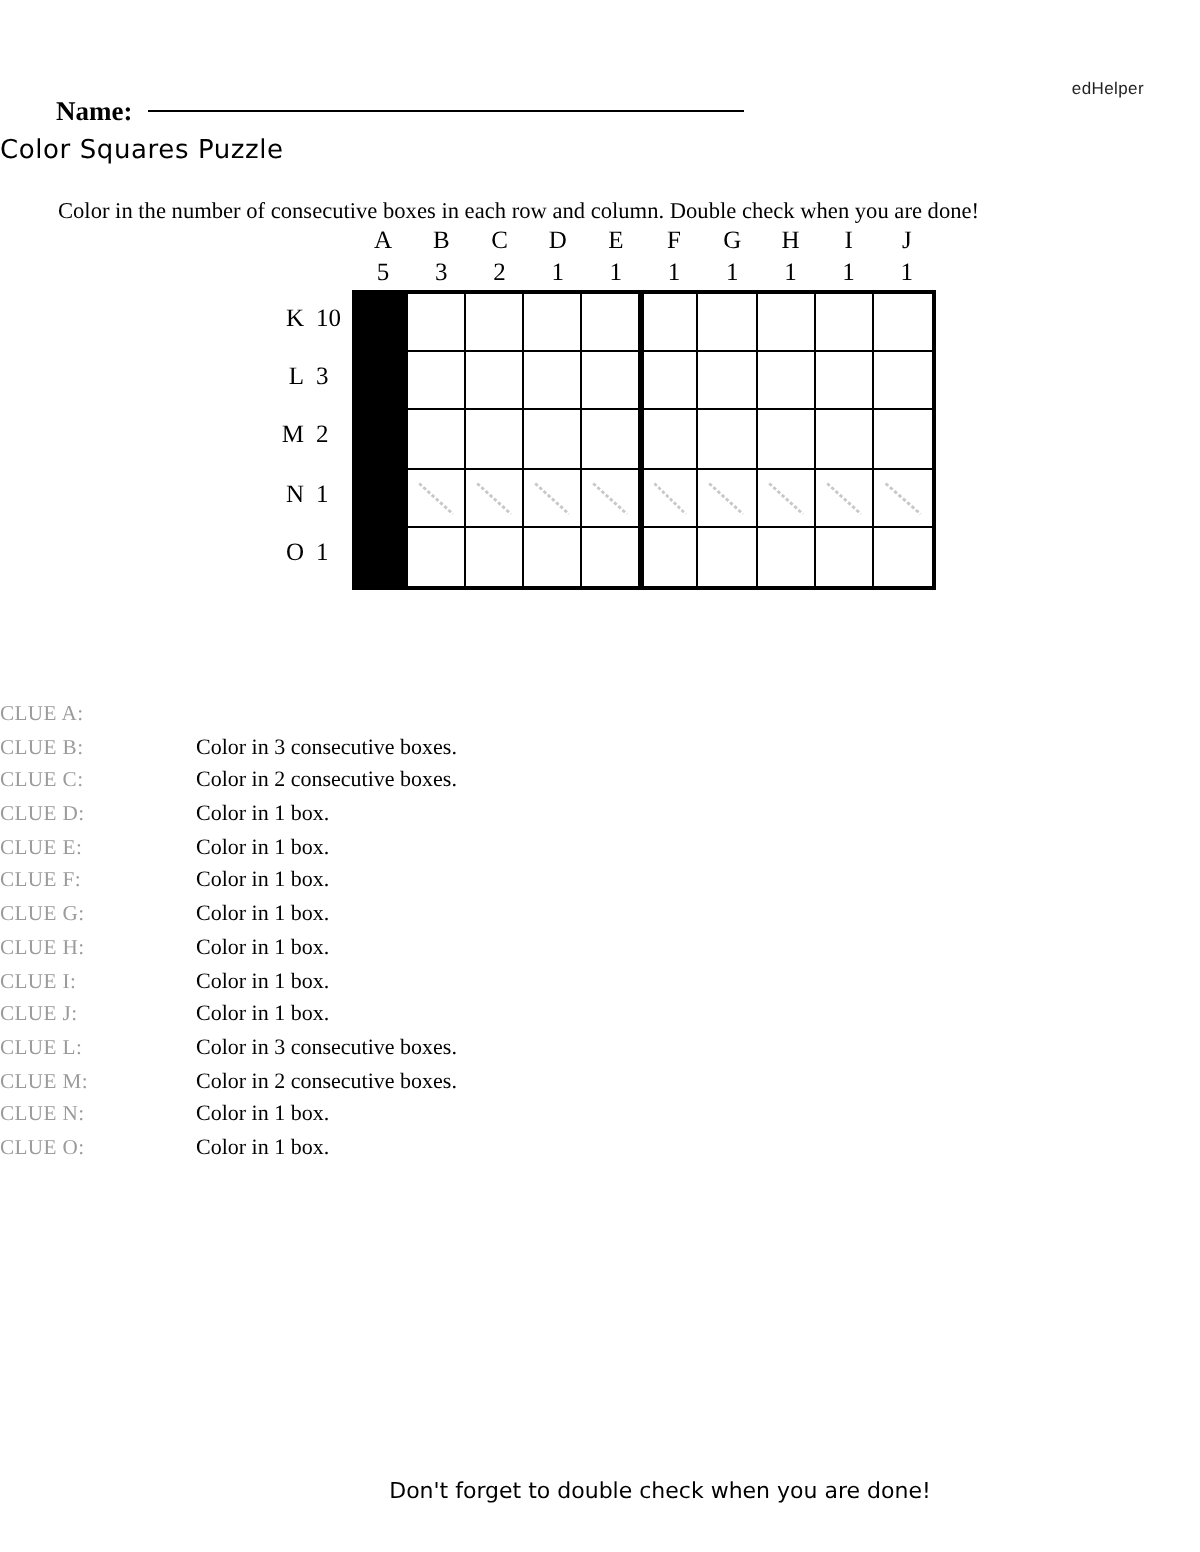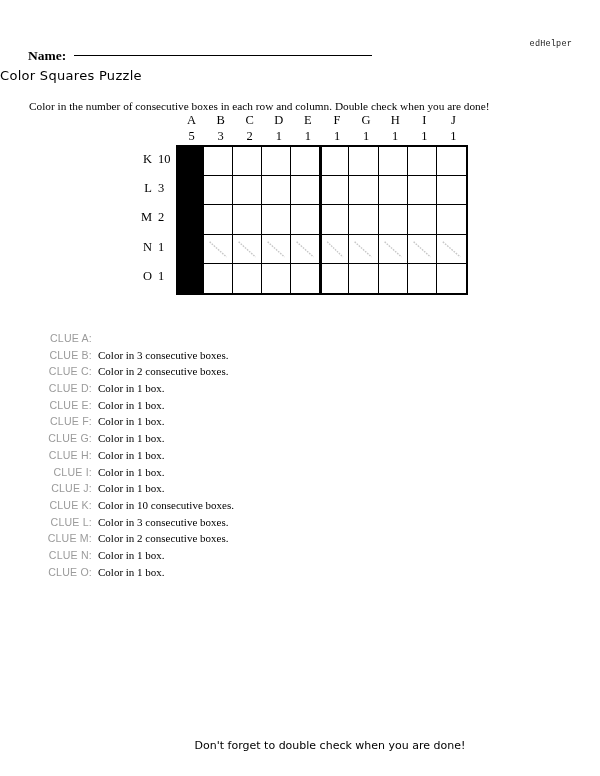--- a/index.html
+++ b/index.html
@@ -14,21 +14,21 @@
     color: #000000;
     position: relative;
     overflow: hidden;
   }
 
   
   .brand {
     position: absolute;
     top: 39px;
     right: 28px;
-    font-family: Liberation Mono, monospace;
+    font-family: Liberation Sans, sans-serif;
     font-size: 8.5px;
     color: #222222;
     letter-spacing: 0.2px;
   }
 
   
   .name-row {
     position: absolute;
     left: 28px;
     top: 49px;
@@ -164,25 +164,26 @@
     top: 332px;
     width: 600px;
   }
   .clue {
     display: flex;
     align-items: baseline;
     height: 16.7px;
   }
   .clue-label {
     width: 92px;
-    text-align: right;
+    text-align: left;
     color: #9b9b9b;
     font-size: 10.6px;
-    font-family: Liberation Sans, sans-serif;
+    font-family: Liberation Serif, serif;
     letter-spacing: 0.2px;
+    margin-top: 20px;
   }
   .clue-text {
     margin-left: 6px;
     font-size: 11px;
     color: #000000;
     font-family: "Liberation Serif", "DejaVu Serif", serif;
   }
 
   
   .footer {
@@ -421,24 +422,20 @@
     </div>
     <div class="clue">
       <span class="clue-label">CLUE I:</span>
       <span class="clue-text">Color in 1 box.</span>
     </div>
     <div class="clue">
       <span class="clue-label">CLUE J:</span>
       <span class="clue-text">Color in 1 box.</span>
     </div>
     <div class="clue">
-      <span class="clue-label">CLUE K:</span>
-      <span class="clue-text">Color in 10 consecutive boxes.</span>
-    </div>
-    <div class="clue">
       <span class="clue-label">CLUE L:</span>
       <span class="clue-text">Color in 3 consecutive boxes.</span>
     </div>
     <div class="clue">
       <span class="clue-label">CLUE M:</span>
       <span class="clue-text">Color in 2 consecutive boxes.</span>
     </div>
     <div class="clue">
       <span class="clue-label">CLUE N:</span>
       <span class="clue-text">Color in 1 box.</span>

